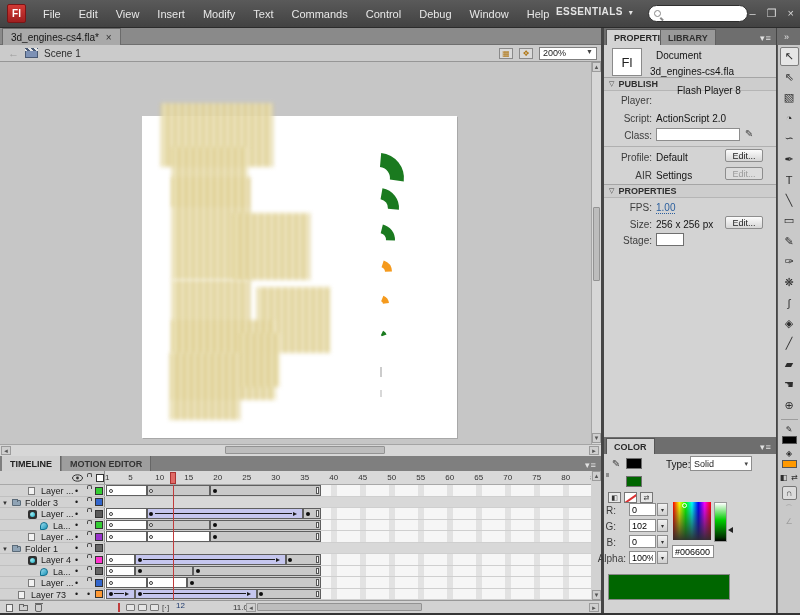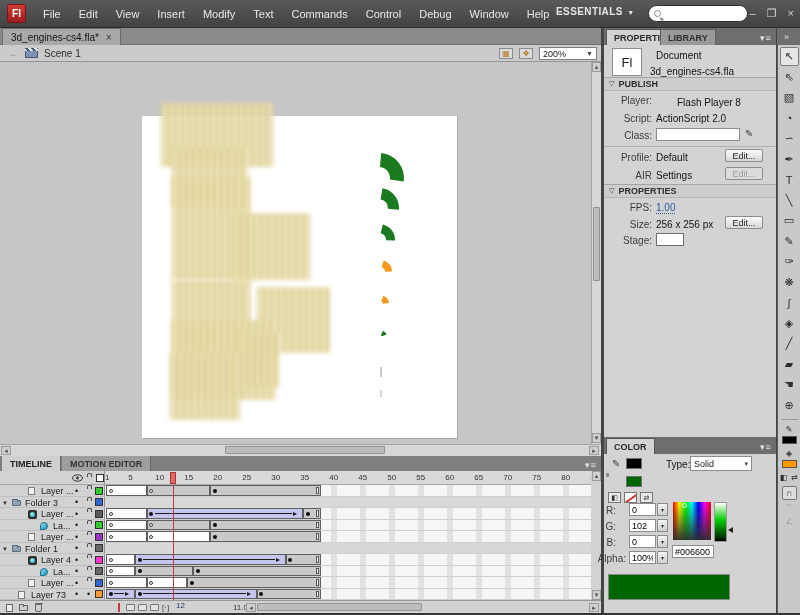--- a/index.html
+++ b/index.html
@@ -41,21 +41,21 @@
            border-bottom:1px solid #969696;display:flex;align-items:center;}
   .back-arrow{color:#9a9a9a;margin:0 6px 0 8px;font-size:11px;}
   .clapper{width:13px;height:10px;background:#7d91b5;border:1px solid #4a5a74;position:relative;margin-right:6px;}
   .clapper:before{content:"";position:absolute;left:-1px;top:-1px;right:-1px;height:3px;
                   background:repeating-linear-gradient(45deg,#e8e8e8 0 2px,#4a5a74 2px 4px);}
   .scene-label{font-size:10px;color:#2c2c2c;}
   .editbar-right{position:absolute;right:4px;top:2px;display:flex;align-items:center;gap:6px;}
   .eb-icon{width:14px;height:11px;border:1px solid #8a8a8a;background:#dadada;display:flex;
            align-items:center;justify-content:center;font-size:8px;color:#b07818;}
   .zoom-combo{width:58px;height:13px;background:#fff;border:1px solid #7f7f7f;font-size:9px;
-              display:flex;align-items:center;justify-content:space-between;padding:0 3px;}
+              display:flex;align-items:flex-start;justify-content:space-between;padding:0 3px;}
   .zoom-combo .carat{font-size:7px;color:#444;}
 
   
   .viewport{position:absolute;left:0;top:62px;width:601px;height:382px;background:#c6c6c6;overflow:hidden;}
   .stage-white{position:absolute;background:#fff;box-shadow:1px 1px 0 #a8a8a8;}
   .blurbar{position:absolute;opacity:.9;filter:blur(2px);
            background:repeating-linear-gradient(90deg,#cdb765 0px,#e9dda6 2px,#f9f5e3 4px,#cdb765 7px);}
   .tick{position:absolute;}
   .vscroll{position:absolute;left:591px;top:0;width:10px;height:382px;background:#d7d7d7;border-left:1px solid #a5a5a5;}
   .hscroll{position:absolute;left:0;top:444px;width:601px;height:12px;background:#d7d7d7;border-top:1px solid #a5a5a5;}
@@ -541,21 +541,21 @@
     <div class="fl-docbox" style="left:8px;top:20px;">Fl</div>
     <div class="props-value" style="left:46px;top:22px;margin-left:6px;">Document</div>
     <div class="props-value" style="left:46px;top:38px;">3d_engines-cs4.fla</div>
 
     <div class="sec-header" style="top:49px;">
       <span class="tri">▽</span>
       <span>PUBLISH</span>
     </div>
 
     <div class="props-label" style="left:0px;top:67px;">Player:</div>
-    <div class="props-value" style="left:52px;top:69px;padding-left:21px;">Flash Player 8</div>
+    <div class="props-value" style="left:52px;top:57px;padding-left:21px;">Flash Player 8</div>
 
     <div class="props-label" style="left:0px;top:85px;">Script:</div>
     <div class="props-value" style="left:52px;top:85px;">ActionScript 2.0</div>
 
     <div class="props-label" style="left:0px;top:102px;">Class:</div>
     <input class="text-input" style="left: 52px; top: 100px; width: 84px; height: 13px;" value="">
     <span class="pencil-glyph" style="position:absolute;left:141px;top:100px;">✎</span>
 
     <div style="position:absolute;left:0;top:118px;width:172px;height:1px;background:#b0b0b0;"></div>
 

